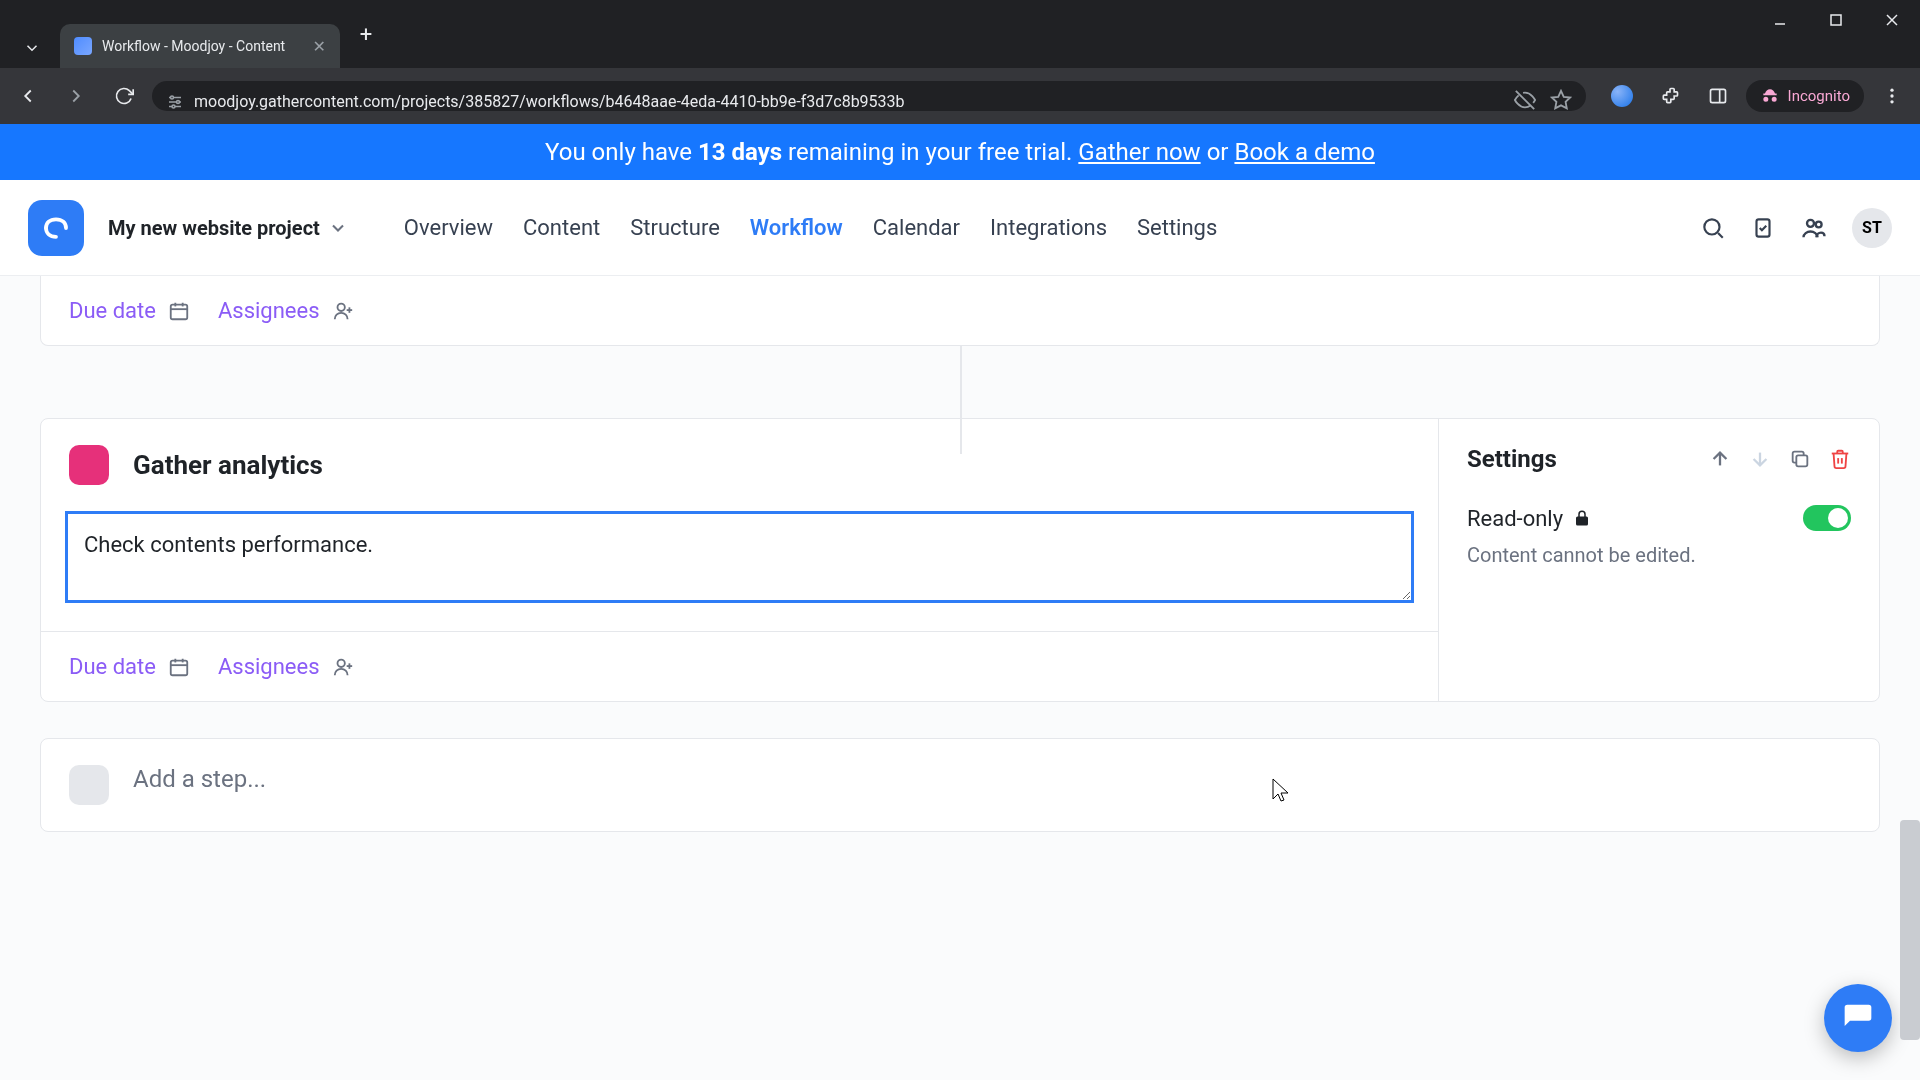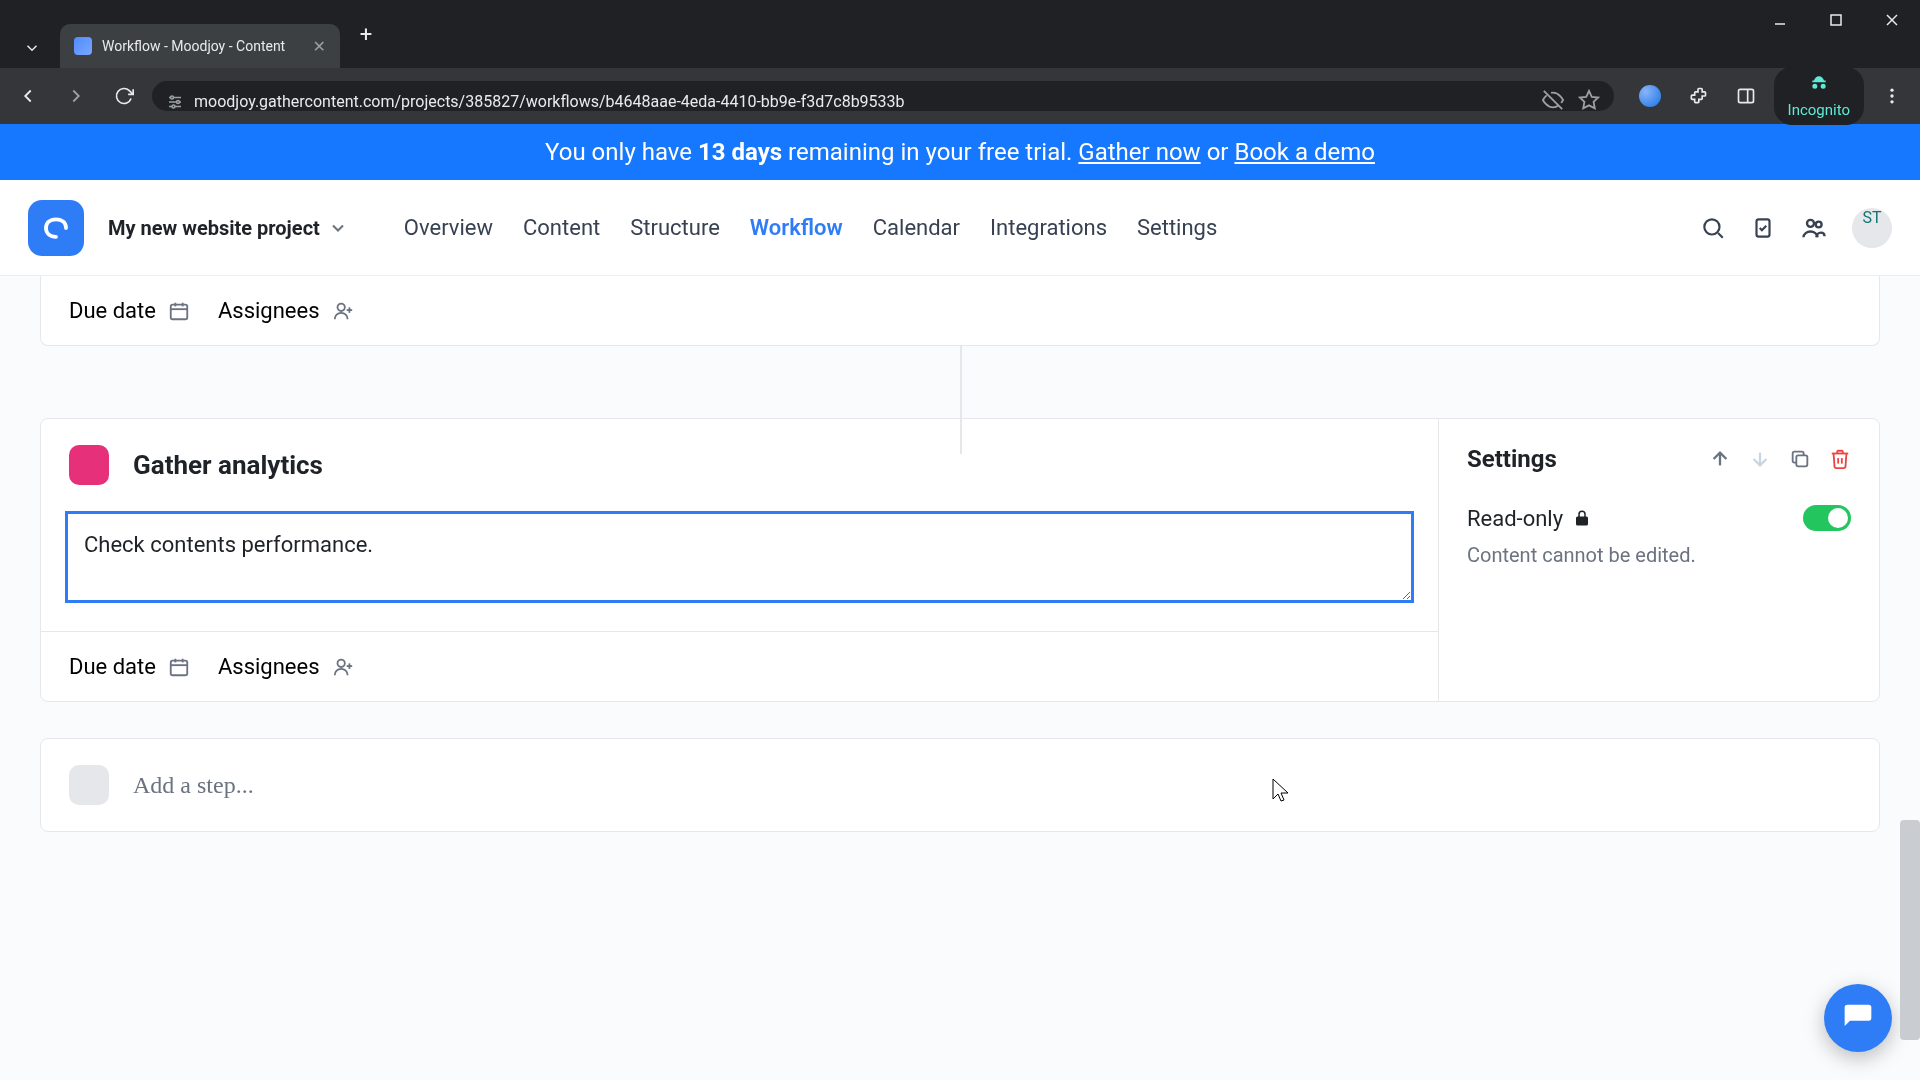--- a/index.html
+++ b/index.html
@@ -16,46 +16,46 @@
   .window-controls { margin-left: auto; display: flex; align-self: flex-start; }
   .win-btn { width: 56px; height: 40px; display: flex; align-items: center; justify-content: center; color: #e8eaed; cursor: pointer; font-size: 14px; }
 
   .chrome-toolbar { background: #35363a; height: 56px; display: flex; align-items: center; padding: 0 8px; gap: 8px; }
   .nav-btn { width: 40px; height: 40px; display: flex; align-items: center; justify-content: center; color: #9aa0a6; cursor: pointer; border-radius: 50%; }
   .nav-btn.enabled { color: #e8eaed; }
   .omnibox { flex: 1; height: 30px; background: #202124; border-radius: 20px; display: flex; align-items: flex-end; padding: 0 14px; color: #e8eaed; font-size: 16px; }
   .site-info { display: flex; align-items: center; gap: 10px; margin-right: 10px; color: #9aa0a6; }
   .omnibox-actions { margin-left: auto; display: flex; align-items: center; gap: 14px; color: #9aa0a6; }
   .toolbar-right { display: flex; align-items: center; gap: 8px; margin-left: 8px; }
-  .incognito-pill { display: flex; align-items: center; gap: 8px; background: #202124; color: #5eead4; padding: 6px 14px; border-radius: 18px; font-size: 15px; flex-direction: column; }
+  .incognito-pill { display: flex; align-items: center; gap: 8px; background: #202124; color: #f9a8d4; padding: 6px 14px; border-radius: 18px; font-size: 15px; }
   .profile-dot { width: 22px; height: 22px; border-radius: 50%; background: radial-gradient(circle at 30% 30%, #8ab4f8, #1a73e8); }
 
   
   .trial-banner { background: #1677ff; color: #fff; height: 56px; display: flex; align-items: center; justify-content: center; font-size: 24px; gap: 6px; }
   .trial-banner .bold { font-weight: 700; }
   .trial-banner a { color: #fff; text-decoration: underline; cursor: pointer; }
 
   
   .app-header { height: 96px; display: flex; align-items: center; padding: 0 28px; border-bottom: 1px solid #eceef1; }
   .app-logo { width: 56px; height: 56px; border-radius: 14px; background: #2e7cf6; display: flex; align-items: center; justify-content: center; margin-right: 24px; }
   .app-logo svg { width: 30px; height: 30px; }
   .project-name { font-size: 20px; font-weight: 700; color: #1f2328; margin-right: 8px; }
   .project-caret { color: #6b7280; }
   .nav-tabs { display: flex; gap: 30px; margin-left: 56px; font-size: 22px; color: #374151; }
   .nav-tabs .active { color: #2e7cf6; font-weight: 600; }
   .nav-tabs span { cursor: pointer; }
   .header-actions { margin-left: auto; display: flex; align-items: center; gap: 24px; color: #374151; }
-  .avatar-badge { width: 40px; height: 40px; border-radius: 50%; background: #e5e7eb; display: flex; align-items: flex-start; justify-content: center; font-size: 16px; font-weight: 400; color: #0f766e; }
+  .avatar-badge { width: 40px; height: 40px; border-radius: 50%; background: #e5e7eb; display: flex; align-items: center; justify-content: center; font-size: 16px; font-weight: 700; color: #000000; }
 
   
   .content { padding: 0 40px; background: #fafbfc; height: calc(1080px - 56px - 56px - 56px - 96px); position: relative; }
 
   .card { background: #fff; border: 1px solid #e5e7eb; border-radius: 8px; margin-bottom: 36px; }
   .card-top-partial { border-top: none; border-radius: 0 0 8px 8px; margin-top: 0; }
-  .card-footer-row { display: flex; align-items: center; gap: 28px; padding: 22px 28px; font-size: 22px; color: #000000; }
+  .card-footer-row { display: flex; align-items: center; gap: 28px; padding: 22px 28px; font-size: 22px; color: #8b5cf6; }
   .footer-item { display: flex; align-items: center; gap: 12px; }
   .footer-item .icn { color: #6b7280; }
 
   .divider-line { height: 36px; position: relative; }
   .divider-line::before { content: ""; position: absolute; left: 50%; top: -36px; bottom: -36px; width: 2px; background: #e5e7eb; }
 
   .step-card { display: flex; }
   .step-main { flex: 1; border-right: 1px solid #e5e7eb; }
   .step-header { display: flex; align-items: center; gap: 24px; padding: 26px 28px; }
   .color-chip { width: 40px; height: 40px; border-radius: 10px; background: #e6307a; }
@@ -68,21 +68,21 @@
   .settings-title { font-size: 24px; font-weight: 700; color: #1f2328; }
   .settings-actions { margin-left: auto; display: flex; align-items: center; gap: 18px; color: #6b7280; }
   .settings-actions .danger { color: #ef4444; }
   .settings-actions .disabled { color: #cbd5e1; }
   .readonly-row { display: flex; align-items: center; margin-top: 32px; }
   .readonly-label { font-size: 22px; color: #1f2328; display: flex; align-items: center; gap: 10px; }
   .toggle { margin-left: auto; width: 48px; height: 26px; border-radius: 13px; background: #22c55e; position: relative; cursor: pointer; }
   .toggle::after { content: ""; position: absolute; right: 3px; top: 3px; width: 20px; height: 20px; border-radius: 50%; background: #fff; }
   .readonly-help { margin-top: 12px; font-size: 20px; color: #6b7280; }
 
-  .add-step-card { background: #fff; border: 1px solid #e5e7eb; border-radius: 8px; padding: 26px 28px; display: flex; align-items: center; gap: 24px; cursor: pointer; font-family: Liberation Serif, serif; }
+  .add-step-card { background: #fff; border: 1px solid #e5e7eb; border-radius: 8px; padding: 26px 28px; display: flex; align-items: flex-start; gap: 24px; cursor: pointer; }
   .add-chip { width: 40px; height: 40px; border-radius: 10px; background: #e5e7eb; }
   .add-label { font-size: 24px; color: #6b7280; }
 
   .chat-bubble { position: fixed; right: 28px; bottom: 28px; width: 68px; height: 68px; border-radius: 50%; background: #2e7cf6; display: flex; align-items: center; justify-content: center; cursor: pointer; box-shadow: 0 6px 20px rgba(0,0,0,.25); }
 
   .scrollbar-stub { position: fixed; right: 0; top: 820px; width: 20px; height: 220px; background: #c9ccd1; border-radius: 4px; }
 
   .cursor { position: fixed; left: 1272px; top: 778px; pointer-events: none; }
 
   svg { display: block; }

